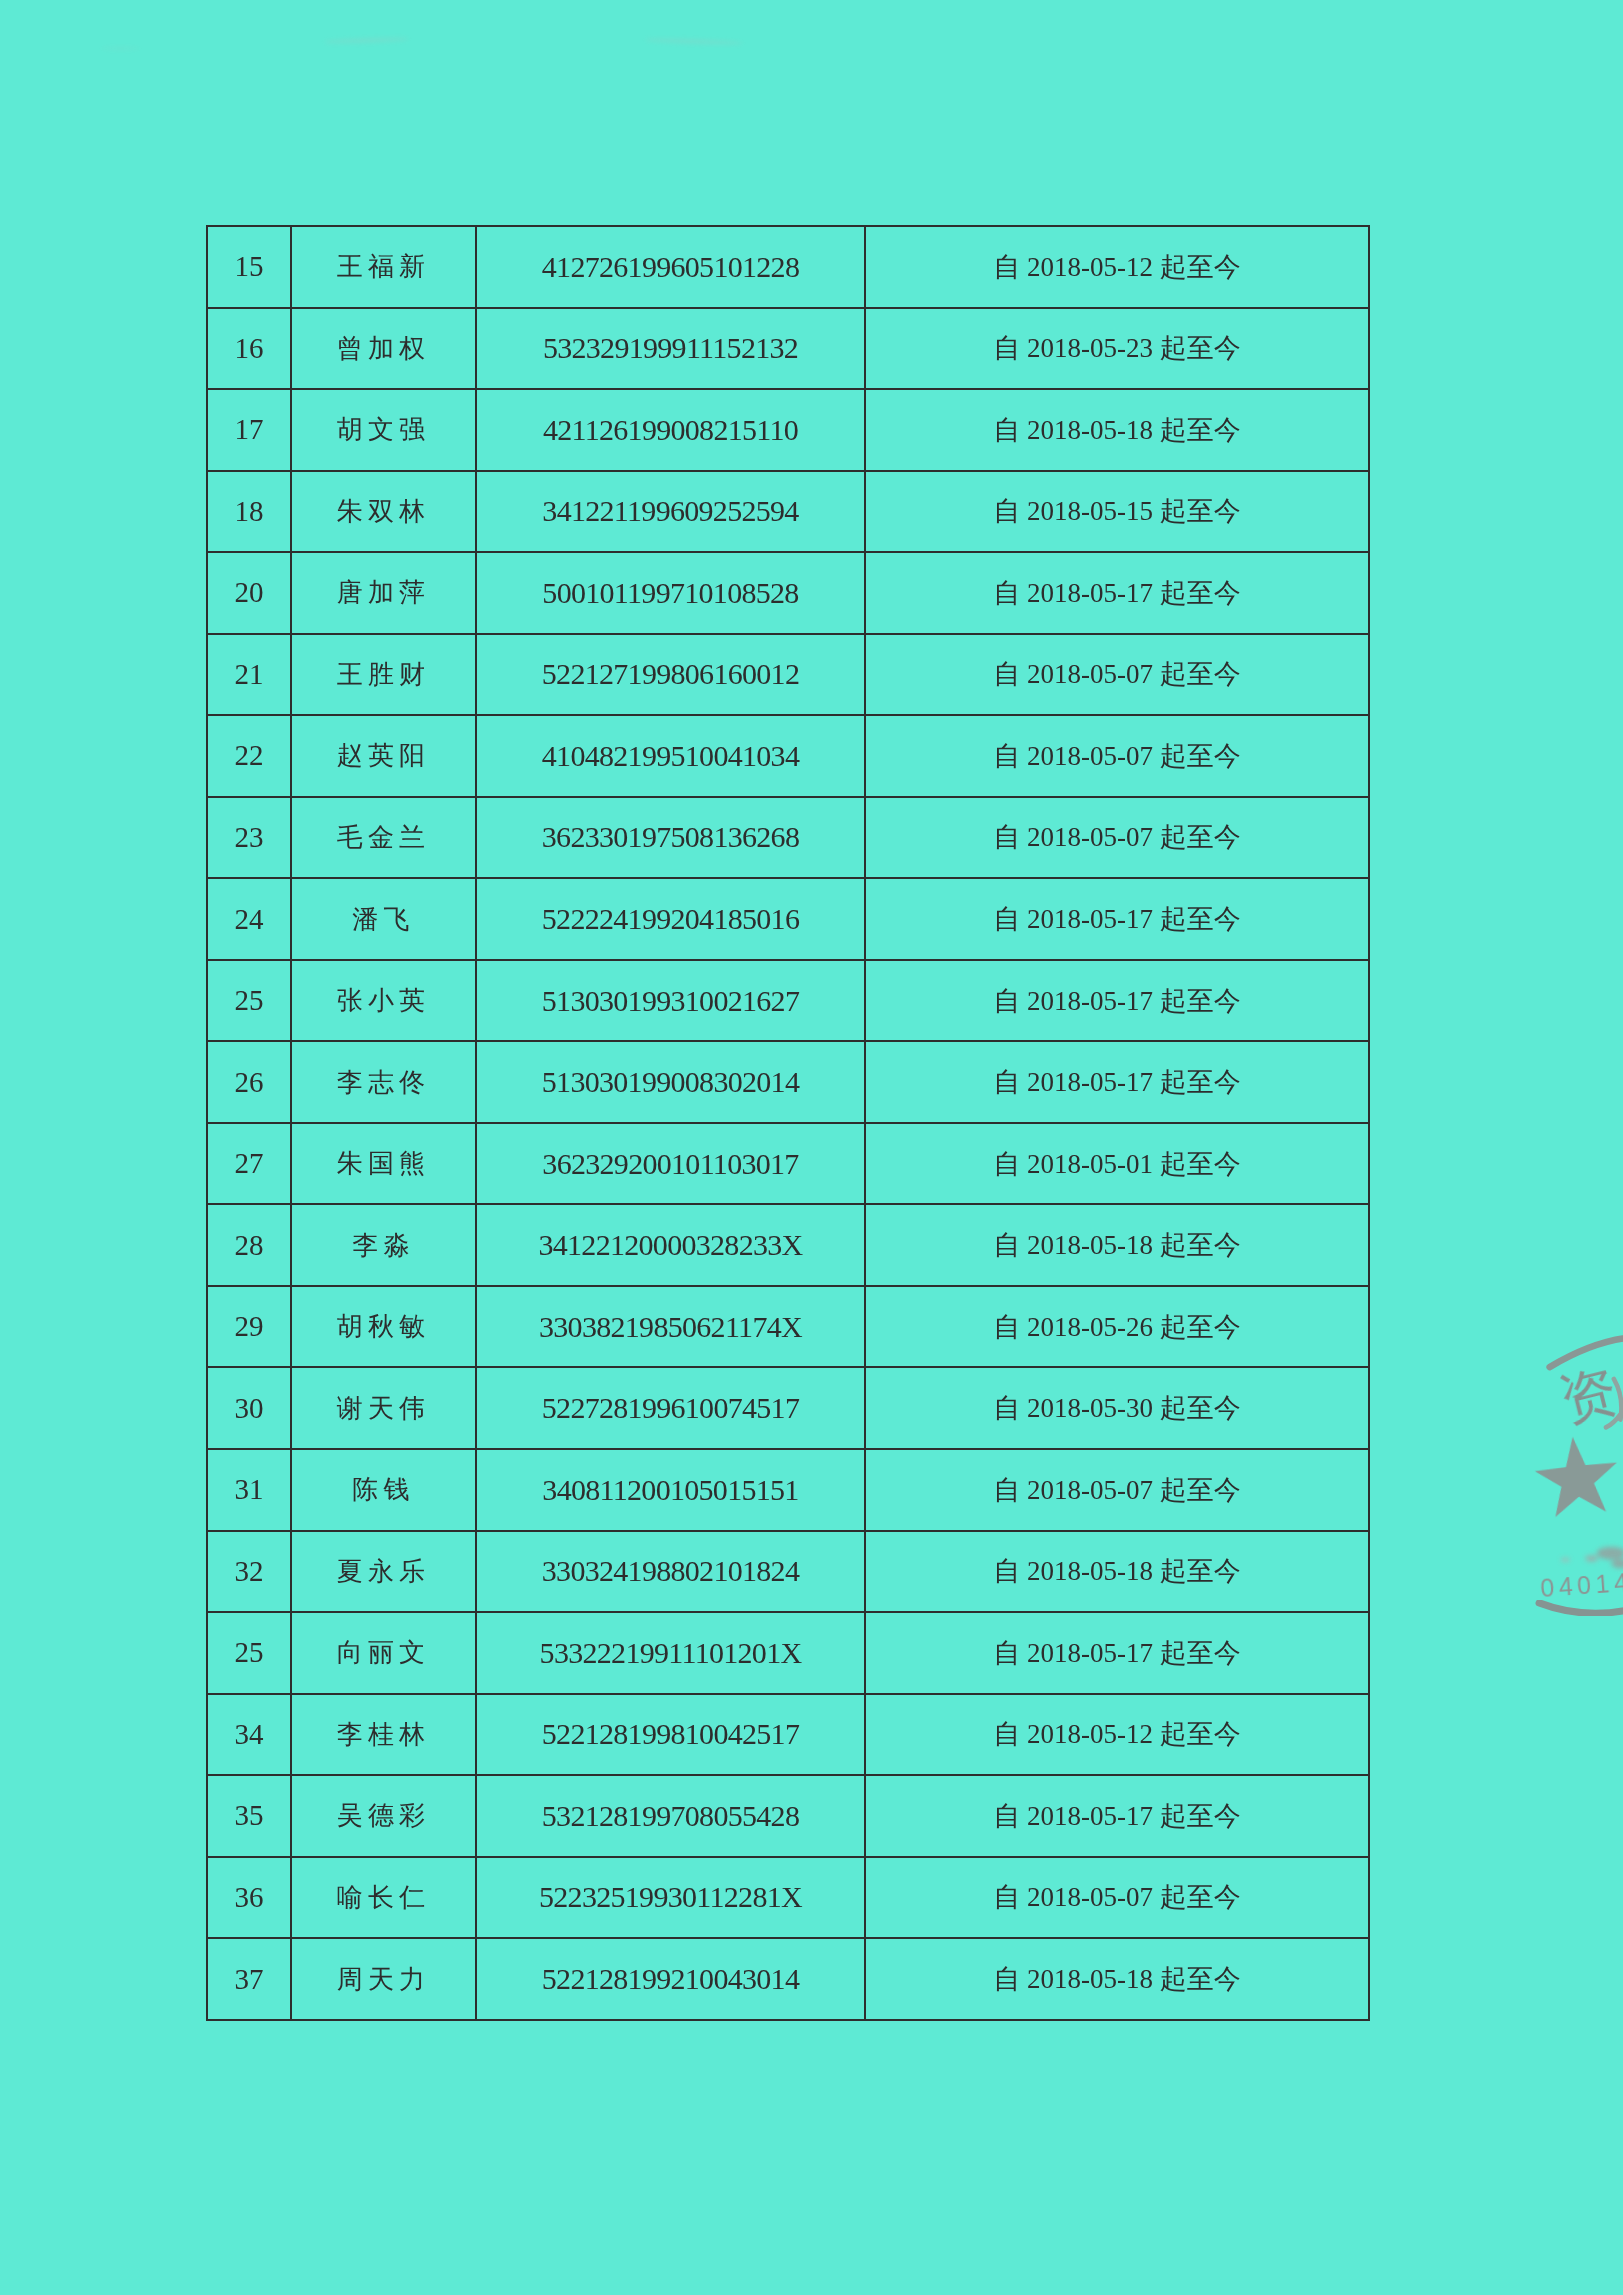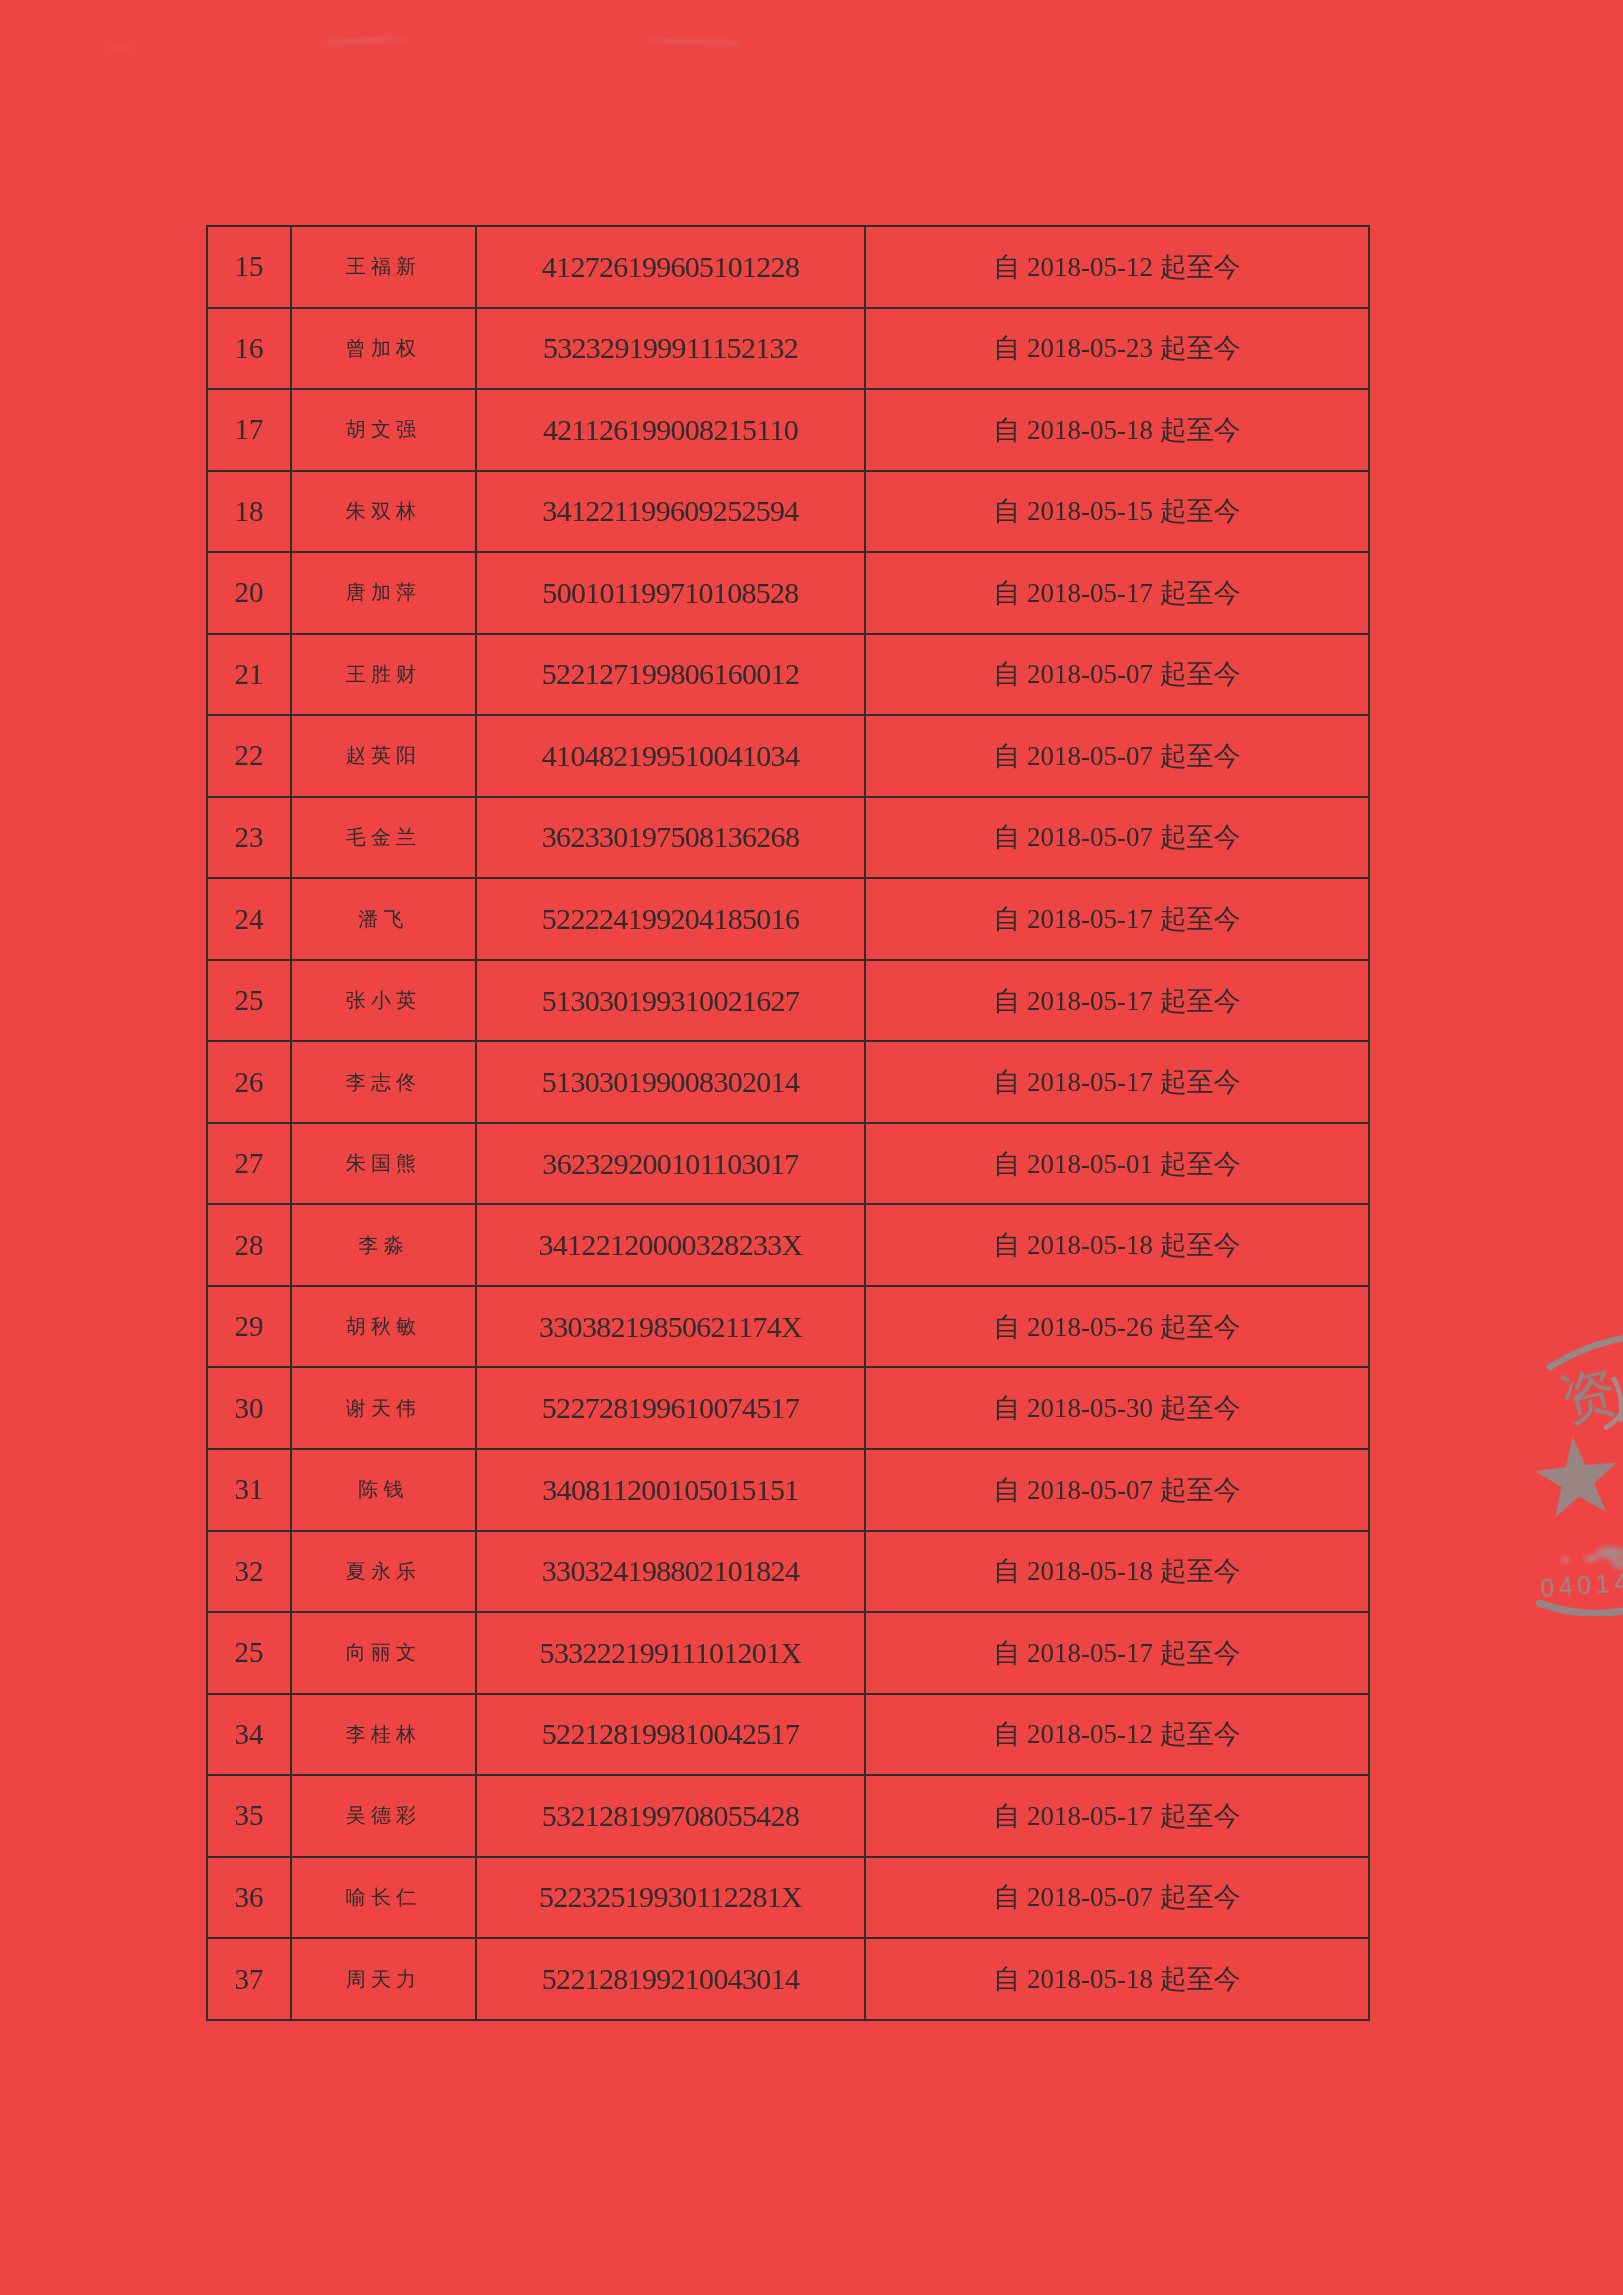--- a/index.html
+++ b/index.html
@@ -1,20 +1,20 @@
 <!DOCTYPE html>
 <html style="font-size:10.5px"><head>
 <meta charset="utf-8">
 <style>
   html, body { margin: 0; padding: 0; }
   .page {
     position: relative;
     width: 1623px;
     height: 2295px;
-    background: #ef4444;
+    background: #5eead4;
     overflow: hidden;
     font-family: "Liberation Serif", "DejaVu Serif", serif;
     color: #2d2d2d;
   }
   
   .scan-artifact {
     position: absolute;
     background: #b9b9b9;
     opacity: 0.18;
     border-radius: 50%;
@@ -38,21 +38,21 @@
     border-top-width: 2.6px;
     border-bottom-width: 2.6px;
     text-align: center;
     vertical-align: middle;
     padding: 0;
     overflow: hidden;
     white-space: nowrap;
   }
   table.roster tr { height: 75px; }
   td.c0 { font-size: 29px; }
-  td.c1 { font-size: 20px; letter-spacing: 5.2px; margin-left: 31px; }
+  td.c1 { font-size: 26px; letter-spacing: 5.2px; margin-left: 31px; }
   td.c2 { font-size: 30px; letter-spacing: -0.7px; margin-top: 40px; }
   td.c3 { font-size: 27px; }
 
   .stamp {
     position: absolute;
     left: 1492px;
     top: 1316px;
     width: 131px;
     height: 308px;
   }

